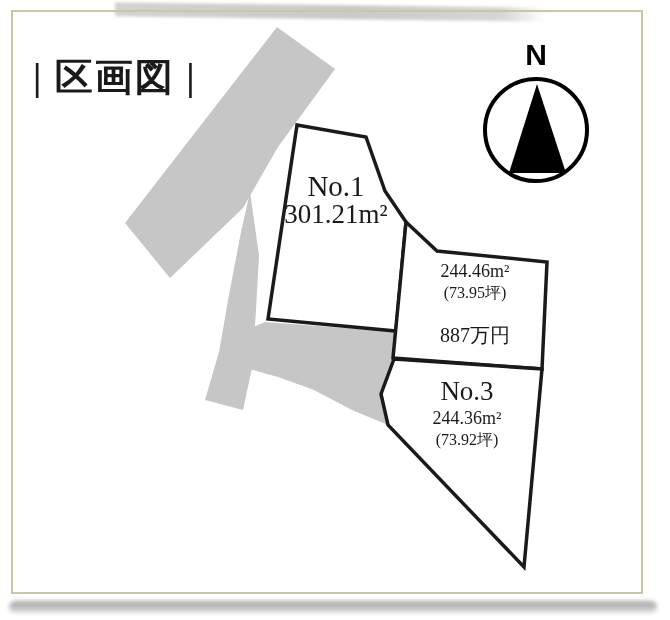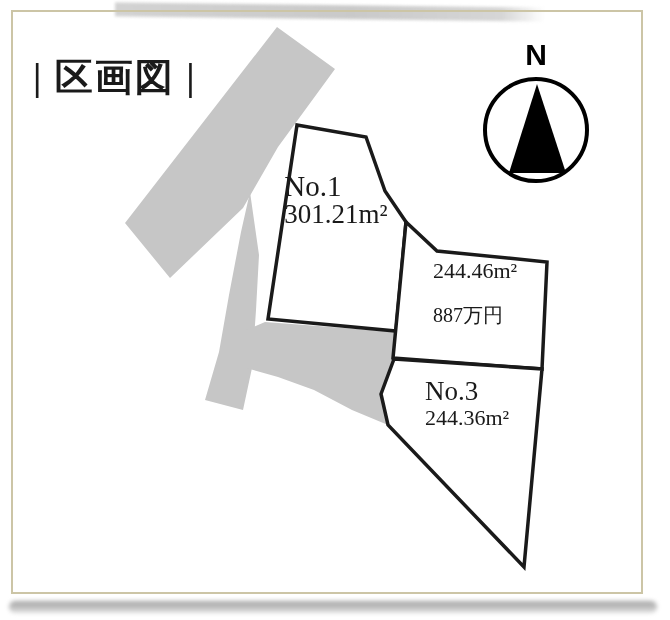--- a/index.html
+++ b/index.html
@@ -34,31 +34,31 @@
   .compass-needle{fill:#000000;}
   .page-title{
     position:absolute;left:33px;top:28px;font-size:38px;font-weight:bold;
     letter-spacing:2px;white-space:nowrap;margin-top:24px;
   }
   .north-label{
     position:absolute;left:536px;top:38px;transform:translateX(-50%);
     font-family:"Liberation Sans","DejaVu Sans",sans-serif;
     font-size:30px;font-weight:bold;color:#000;
   }
-  .lot-label{position:absolute;transform:translateX(-50%);text-align:left;white-space:nowrap;}
+  .lot-label{position:absolute;transform:translateX(-50%);text-align:center;white-space:nowrap;}
   .lot-label .lot-name{font-weight:400;}
   #lot1-label{left:336px;top:171px;}
   #lot1-label .lot-name{font-size:29px;line-height:30px;}
   #lot1-label .lot-area{font-size:27px;line-height:26px;}
   #lot1-label .lot-tsubo{font-size:17px;line-height:22px;}
   #lot1-label .lot-price{font-size:30px;line-height:32px;margin-top:18px;}
   #lot2-label{left:475px;top:259px;}
   #lot3-label{left:467px;top:377px;}
   #lot2-label .lot-name,#lot3-label .lot-name{font-size:27px;line-height:29px;}
-  #lot2-label .lot-area,#lot3-label .lot-area{font-size:22px;line-height:24px;}
+  #lot2-label .lot-area,#lot3-label .lot-area{font-size:18px;line-height:24px;}
   #lot2-label .lot-tsubo,#lot3-label .lot-tsubo{font-size:16px;line-height:20px;}
   #lot2-label .lot-price,#lot3-label .lot-price{font-size:20px;line-height:30px;margin-top:17px;}
 </style>
 </head>
 <body>
 
 <div class="photo-edge-artifact"></div>
 <div class="frame-border"></div>
 <div class="bottom-shadow"></div>
 
@@ -81,19 +81,21 @@
 <div class="page-title">| 区画図 |</div>
 <div class="north-label">N</div>
 
 <div class="lot-label" id="lot1-label">
   <div class="lot-name">No.1</div>
   <div class="lot-area">301.21m²</div>
 </div>
 
 <div class="lot-label" id="lot2-label">
   <div class="lot-area">244.46m²</div>
+  <div class="lot-tsubo">(73.95坪)</div>
   <div class="lot-price">887万円</div>
 </div>
 
 <div class="lot-label" id="lot3-label">
   <div class="lot-name">No.3</div>
   <div class="lot-area">244.36m²</div>
+  <div class="lot-tsubo">(73.92坪)</div>
 </div>
 
 </body></html>

